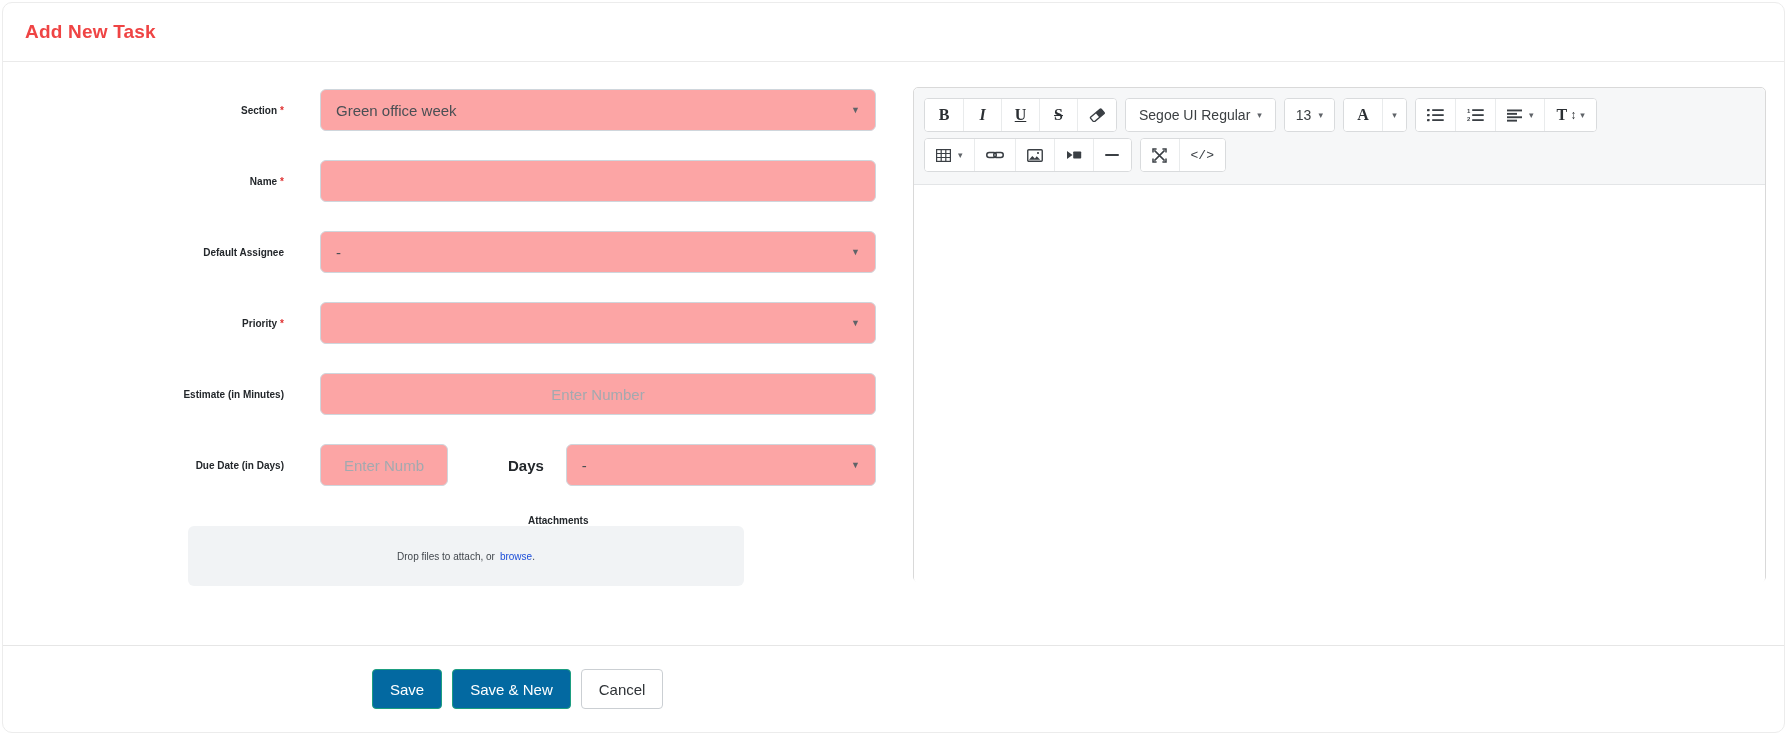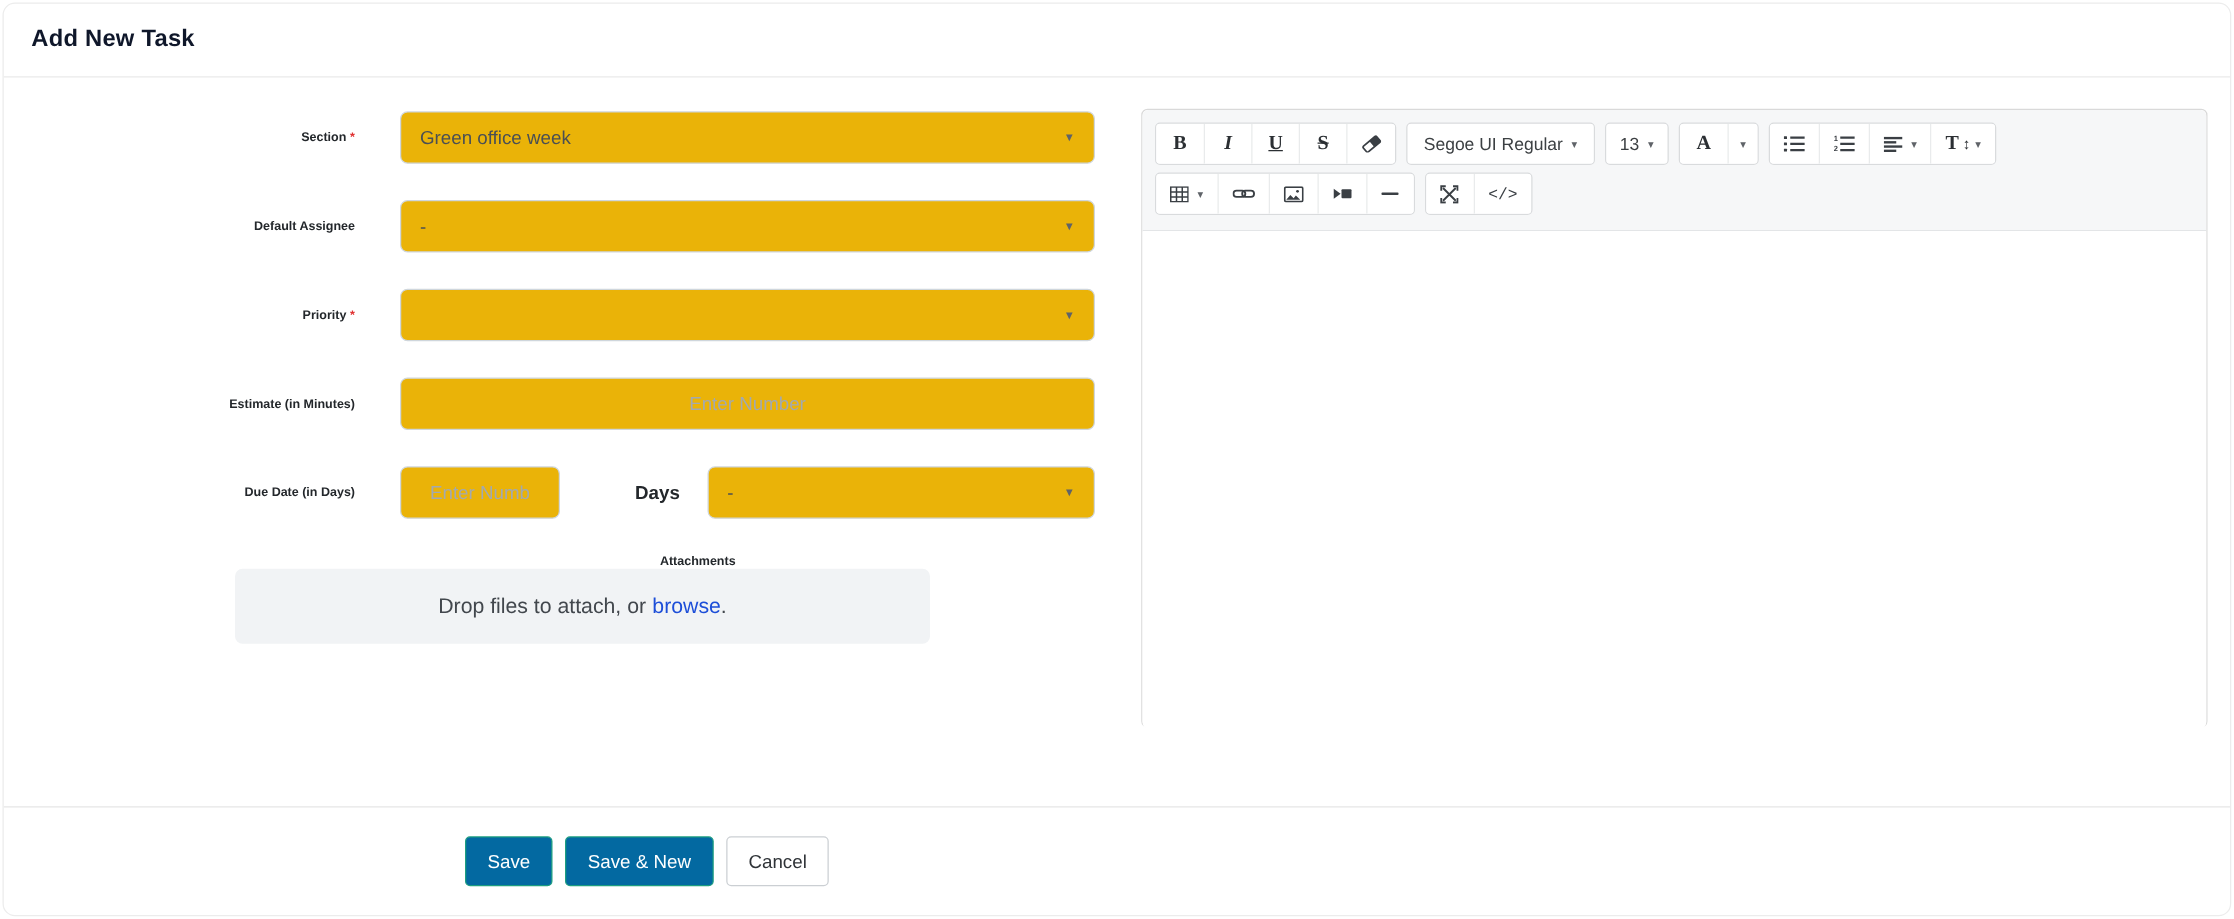--- a/index.html
+++ b/index.html
@@ -4,46 +4,46 @@
 <style>
   * { margin:0; padding:0; box-sizing:border-box; }
   html,body { width:1787px; height:735px; background:#fff; font-family:"Liberation Sans", sans-serif; }
   .card {
     position:absolute; top:2px; left:2px; width:1783px; height:731px;
     background:#fff; border:1px solid #ececec; border-radius:10px; overflow:hidden;
   }
   
   .hdr { height:59px; display:flex; align-items:center; padding-left:22px;
          border-bottom:1px solid #eaeaea; }
-  .hdr-title { font-size:19px; font-weight:700; color:#0f172a; letter-spacing:.2px; }
+  .hdr-title { font-size:19px; font-weight:700; color:#ef4444; letter-spacing:.2px; }
 
   
   .main { position:relative; height:588px; }
   .form { position:absolute; left:0; top:0; width:890px; padding-top:27px; }
   .frow { display:flex; align-items:center; margin-bottom:29px; }
   .frow.att { align-items:center;flex-direction:column; }
   .flabel { width:281px; flex:none; text-align:right; font-size:10px; font-weight:700; color:#23272b; }
   .req { color:#e03131; margin-left:3px; font-weight:700; }
   .fctrl { margin-left:36px; width:556px; flex:none; }
   .control {
-    height:42px; width:100%; border:1px solid #cfd6dc; border-radius:6px; background:#eab308;
+    height:42px; width:100%; border:1px solid #cfd6dc; border-radius:6px; background:#fca5a5;
     display:flex; align-items:center; padding:0 15px; font-size:15px; color:#4a4f54;
   }
   .selectbox { justify-content:space-between; cursor:default; }
   .caret-down { font-size:9px; color:#5f6368; line-height:1; }
   input.control { color:#333; outline:none;text-align:center; }
   input.control::placeholder { color:#a3a9af; }
   .due-wrap { display:flex; align-items:center; width:556px; margin-left:36px; }
   .due-input { width:128px; flex:none; }
   .unit-label { font-size:15px; font-weight:700; color:#23272b; margin-left:60px; flex:none; }
   .due-select { margin-left:22px; flex:1; }
   .dropzone {
     width:556px; height:60px; background:#f1f3f5; border-radius:6px;
     display:flex; align-items:center; justify-content:center;
-    font-size:17px; color:#42474d; cursor:pointer;
+    font-size:10px; color:#42474d; cursor:pointer;
   }
   .browse-link { color:#1d4ed8; margin-left:5px; cursor:pointer; }
 
   
   .editor {
     position:absolute; left:910px; top:25px; width:853px; height:495px;
     border:1px solid #d9d9d9; border-radius:5px; background:#fff;
   }
   .toolbar { padding:10px 10px 12px 10px; background:#f6f7f8;
              border-bottom:1px solid #e3e5e7; border-radius:5px 5px 0 0; }
@@ -90,20 +90,26 @@
       <div class="frow">
         <div class="flabel"><span>Section</span><span class="req">*</span></div>
         <div class="fctrl">
           <div class="control selectbox">
             <span>Green office week</span>
             <span class="caret-down">▼</span>
           </div>
         </div>
       </div>
 
+      <div class="frow">
+        <div class="flabel"><span>Name</span><span class="req">*</span></div>
+        <div class="fctrl">
+          <input type="text" class="control" value="" style="">
+        </div>
+      </div>
 
       <div class="frow">
         <div class="flabel">Default Assignee</div>
         <div class="fctrl">
           <div class="control selectbox">
             <span>-</span>
             <span class="caret-down">▼</span>
           </div>
         </div>
       </div>

